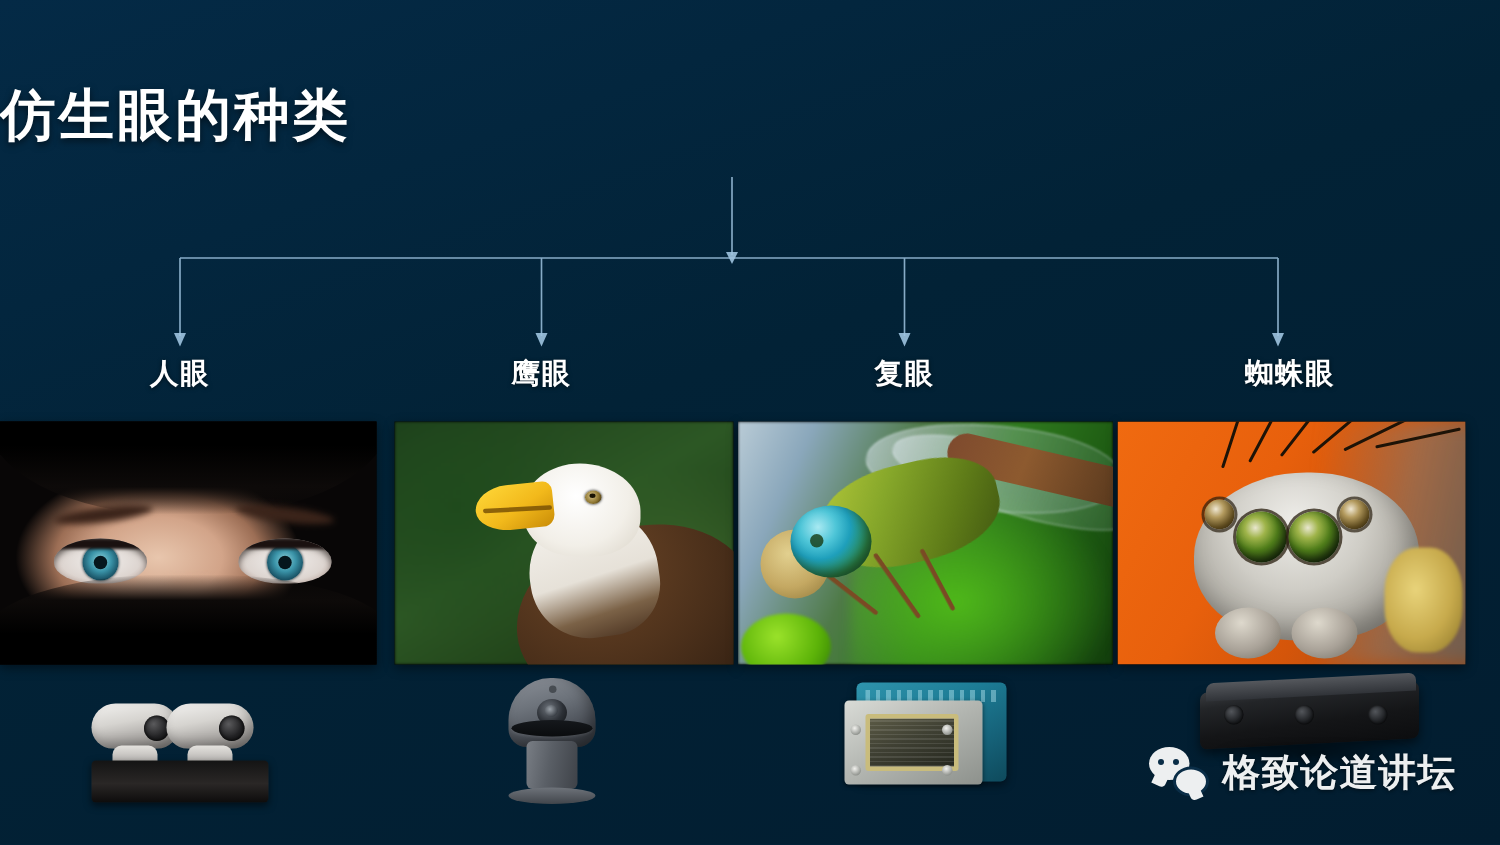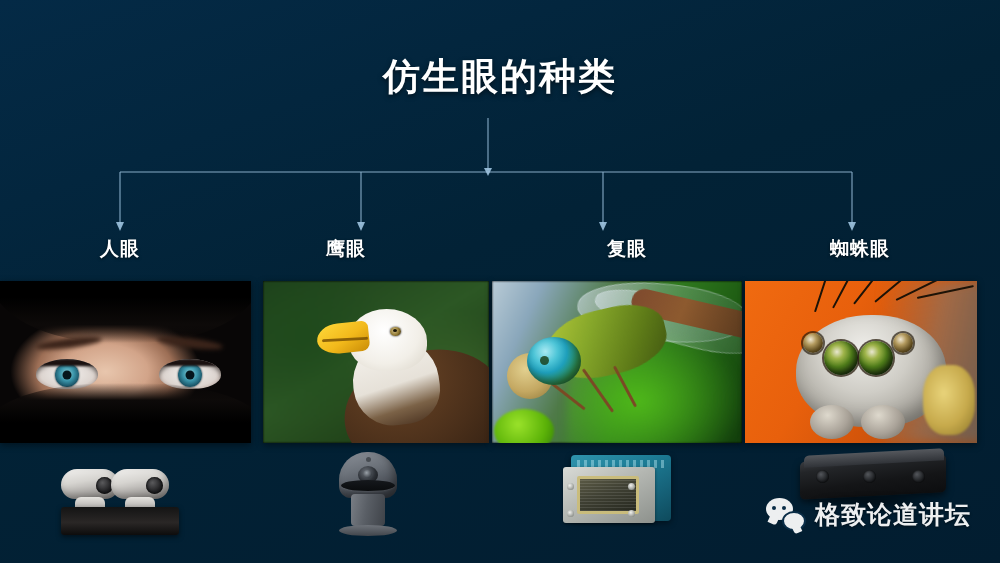--- a/index.html
+++ b/index.html
@@ -13,21 +13,21 @@
     position: relative;
     width: 1000px; height: 563px;
     background: linear-gradient(160deg, #042a46 0%, #022236 45%, #021d30 100%);
     overflow: hidden;
   }
 
   
   .title {
     position: absolute;
     left: 0; right: 0; top: 52px;
-    text-align: center;
+    text-align: left;
     color: #ffffff;
     font-size: 37px;
     font-weight: bold;
     letter-spacing: 2px;
     text-shadow: 0 2px 5px rgba(0,0,0,0.55);
     white-space: nowrap;
   }
 
   
   .tree { position: absolute; left: 0; top: 0; width: 1000px; height: 563px; pointer-events: none; }
@@ -319,22 +319,22 @@
     <g fill="#9fc4e0" opacity="0.9">
       <polygon points="484,168 492,168 488,176"></polygon>
       <polygon points="116,222 124,222 120,231"></polygon>
       <polygon points="357,222 365,222 361,231"></polygon>
       <polygon points="599,222 607,222 603,231"></polygon>
       <polygon points="848,222 856,222 852,231"></polygon>
     </g>
   </svg>
 
   <div class="label" style="left:120px">人眼</div>
-  <div class="label" style="left:346px">鹰眼</div>
-  <div class="label" style="left:627px">复眼</div>
+  <div class="label" style="left:361px">鹰眼</div>
+  <div class="label" style="left:603px">复眼</div>
   <div class="label" style="left:860px">蜘蛛眼</div>
 
   <div class="photo p1">
     <div class="ph-inner">
       <div class="bg"></div>
       <div class="cloth-top"></div>
       <div class="brow l"></div>
       <div class="brow r"></div>
       <div class="eye l">
         <div class="iris">

